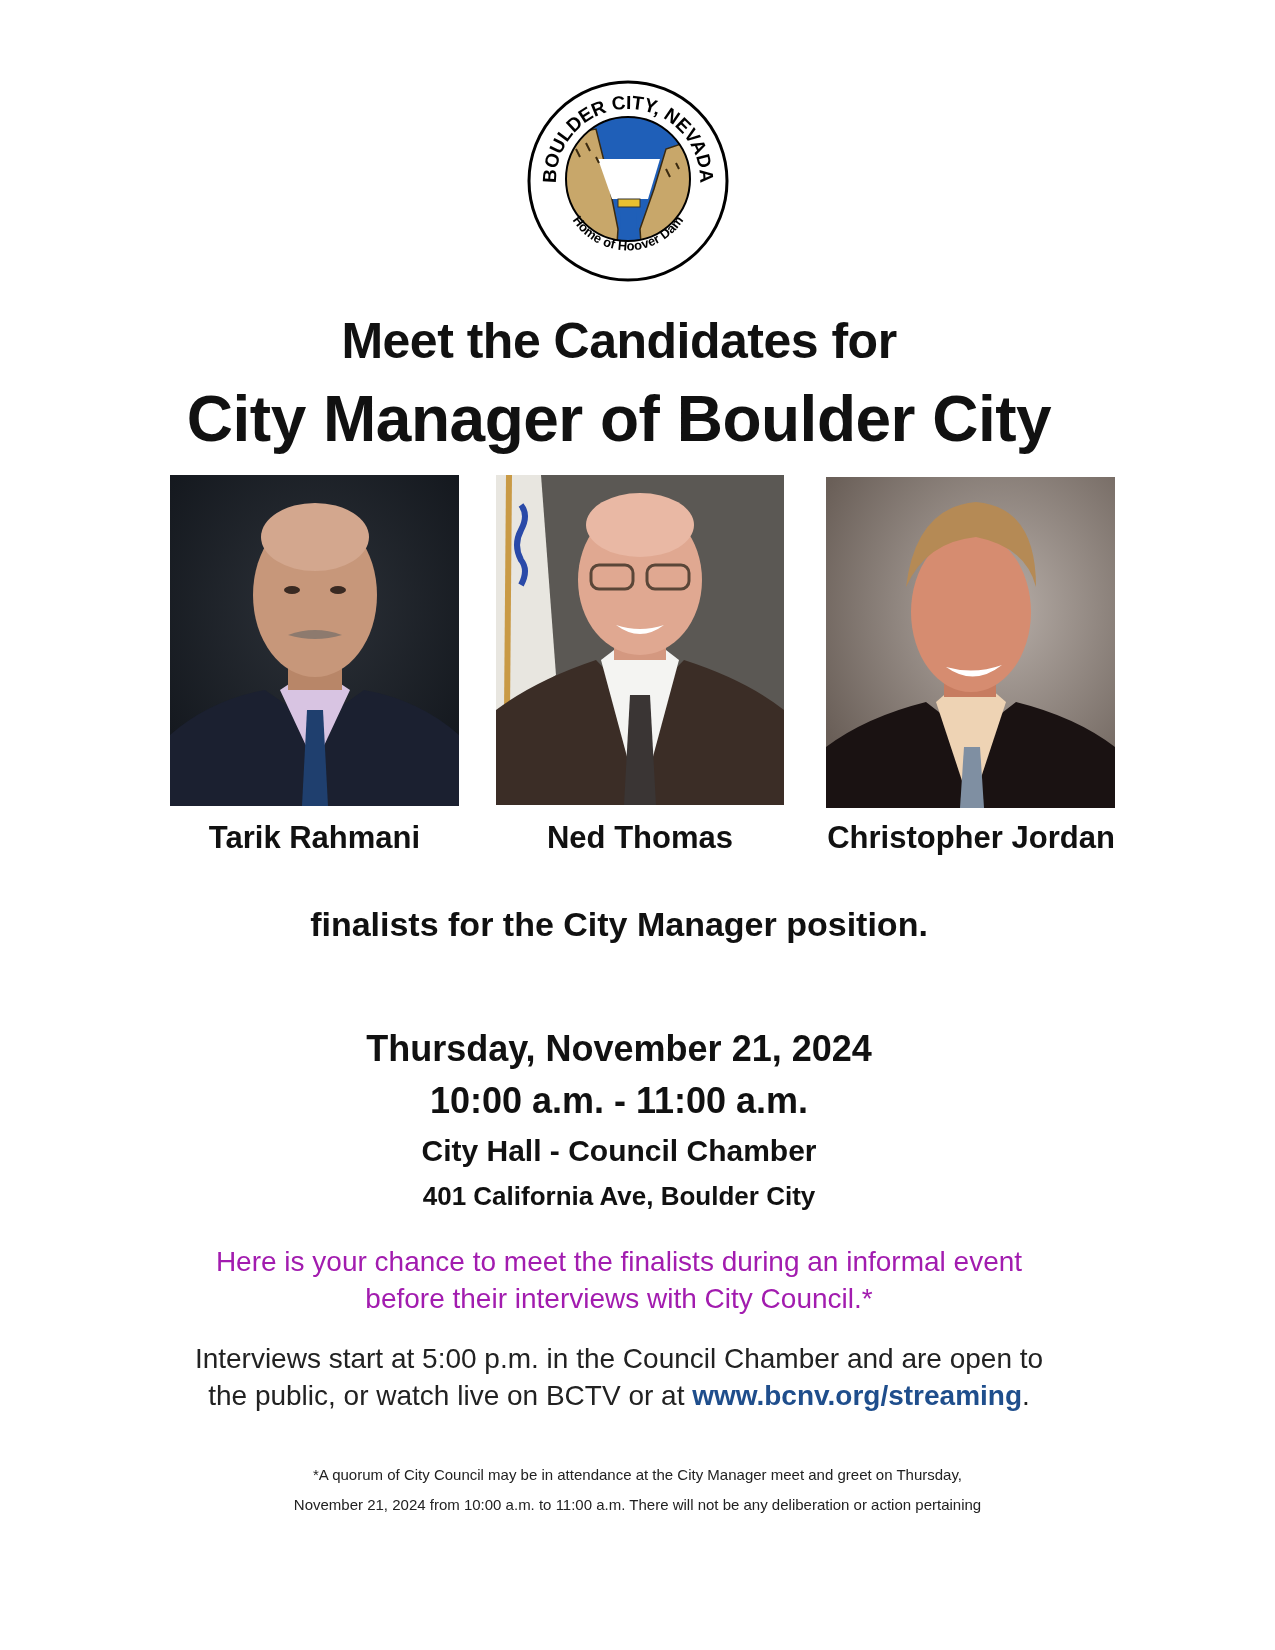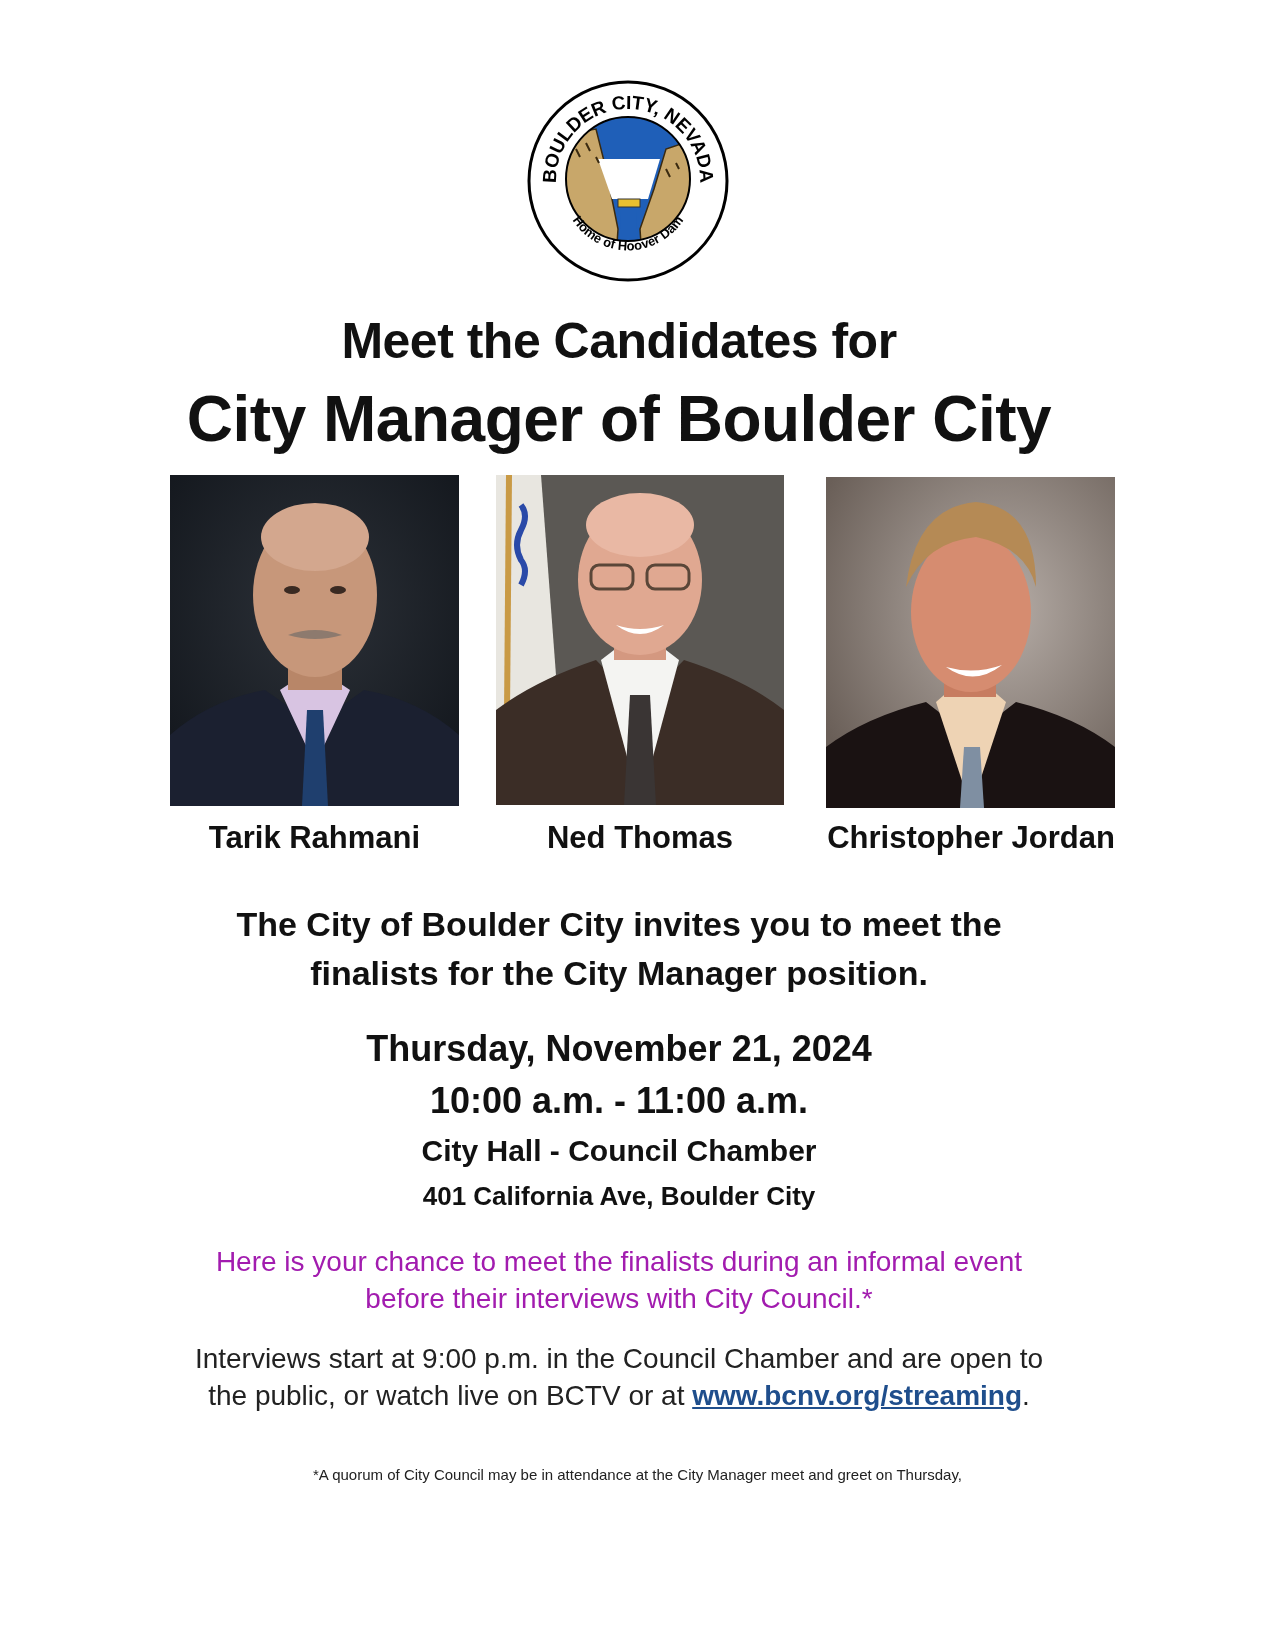--- a/index.html
+++ b/index.html
@@ -20,21 +20,21 @@
   .n1 { left:170px; width:289px; }
   .n2 { left:496px; width:288px; }
   .n3 { left:806px; width:330px; }
   .invite { top:900px; font-size:34px; font-weight:bold; line-height:49px; }
   .date { top:1028px; font-size:36px; font-weight:bold; }
   .time { top:1080px; font-size:36px; font-weight:bold; }
   .venue { top:1134px; font-size:30px; font-weight:bold; }
   .addr { top:1181px; font-size:26px; font-weight:bold; }
   .para1 { top:1243px; font-size:28px; line-height:37px; color:#a21caf; }
   .para2 { top:1340px; font-size:28px; line-height:37px; color:#222; }
-  .link { color:#1f4e8c; font-weight:bold; text-decoration:underline; }
+  .link { color:#1f4e8c; font-weight:bold; }
   .foot { top:1460px; font-size:15px; line-height:30px; color:#222; left:60px; width:1155px; }
 </style>
 </head>
 <body>
 
 <div class="seal">
   <svg viewBox="0 0 204 204" width="204" height="204">
     <defs>
       <path id="arcTop" d="M 30 102 A 72 72 0 0 1 174 102"></path>
       <path id="arcBot" d="M 40 128 A 66 66 0 0 0 164 128"></path>
@@ -119,33 +119,33 @@
     <path d="M80 110 Q90 30 150 25 Q210 30 210 110 Q200 70 150 60 Q100 65 80 110 Z" fill="#b58a55"></path>
     <path d="M120 190 Q148 210 176 188 Q148 198 120 190 Z" fill="#ffffff"></path>
   </svg>
 </div>
 
 <div class="name n1">Tarik Rahmani</div>
 <div class="name n2">Ned Thomas</div>
 <div class="name n3">Christopher Jordan</div>
 
 <div class="abs invite">
-  <div>The City of Boulder City invites you to meet the</div>
   <div>finalists for the City Manager position.</div>
 </div>
 
 <div class="abs date">Thursday, November 21, 2024</div>
 <div class="abs time">10:00 a.m. - 11:00 a.m.</div>
 <div class="abs venue">City Hall - Council Chamber</div>
 <div class="abs addr">401 California Ave, Boulder City</div>
 
 <div class="abs para1">
   <div>Here is your chance to meet the finalists during an informal event</div>
   <div>before their interviews with City Council.*</div>
 </div>
 <div class="abs para2">
-  <div>Interviews start at 9:00 p.m. in the Council Chamber and are open to</div>
+  <div>Interviews start at 5:00 p.m. in the Council Chamber and are open to</div>
   <div><span>the public, or watch live on BCTV or at </span><a class="link">www.bcnv.org/streaming</a><span>.</span></div>
 </div>
 
 <div class="abs foot">
   <div>*A quorum of City Council may be in attendance at the City Manager meet and greet on Thursday,</div>
+  <div>November 21, 2024 from 10:00 a.m. to 11:00 a.m. There will not be any deliberation or action pertaining</div>
 </div>
 
 </body></html>

